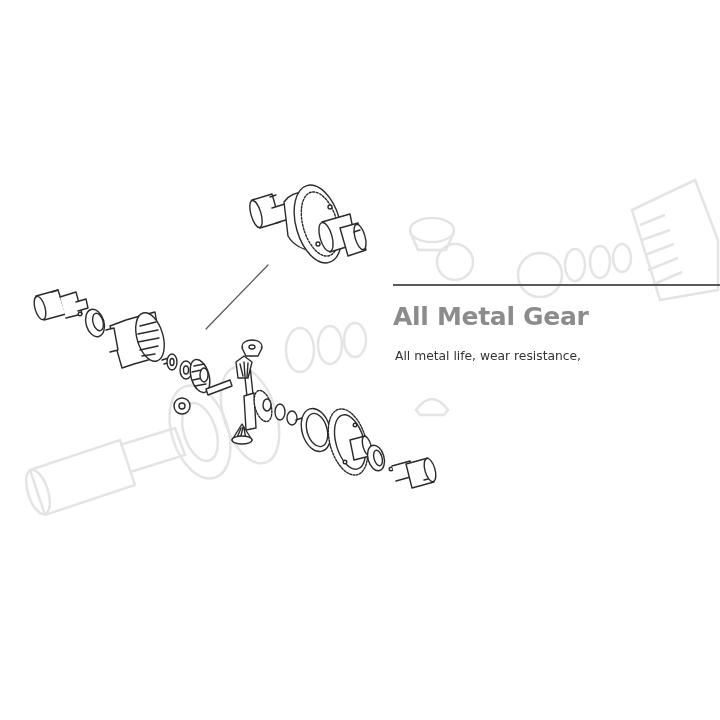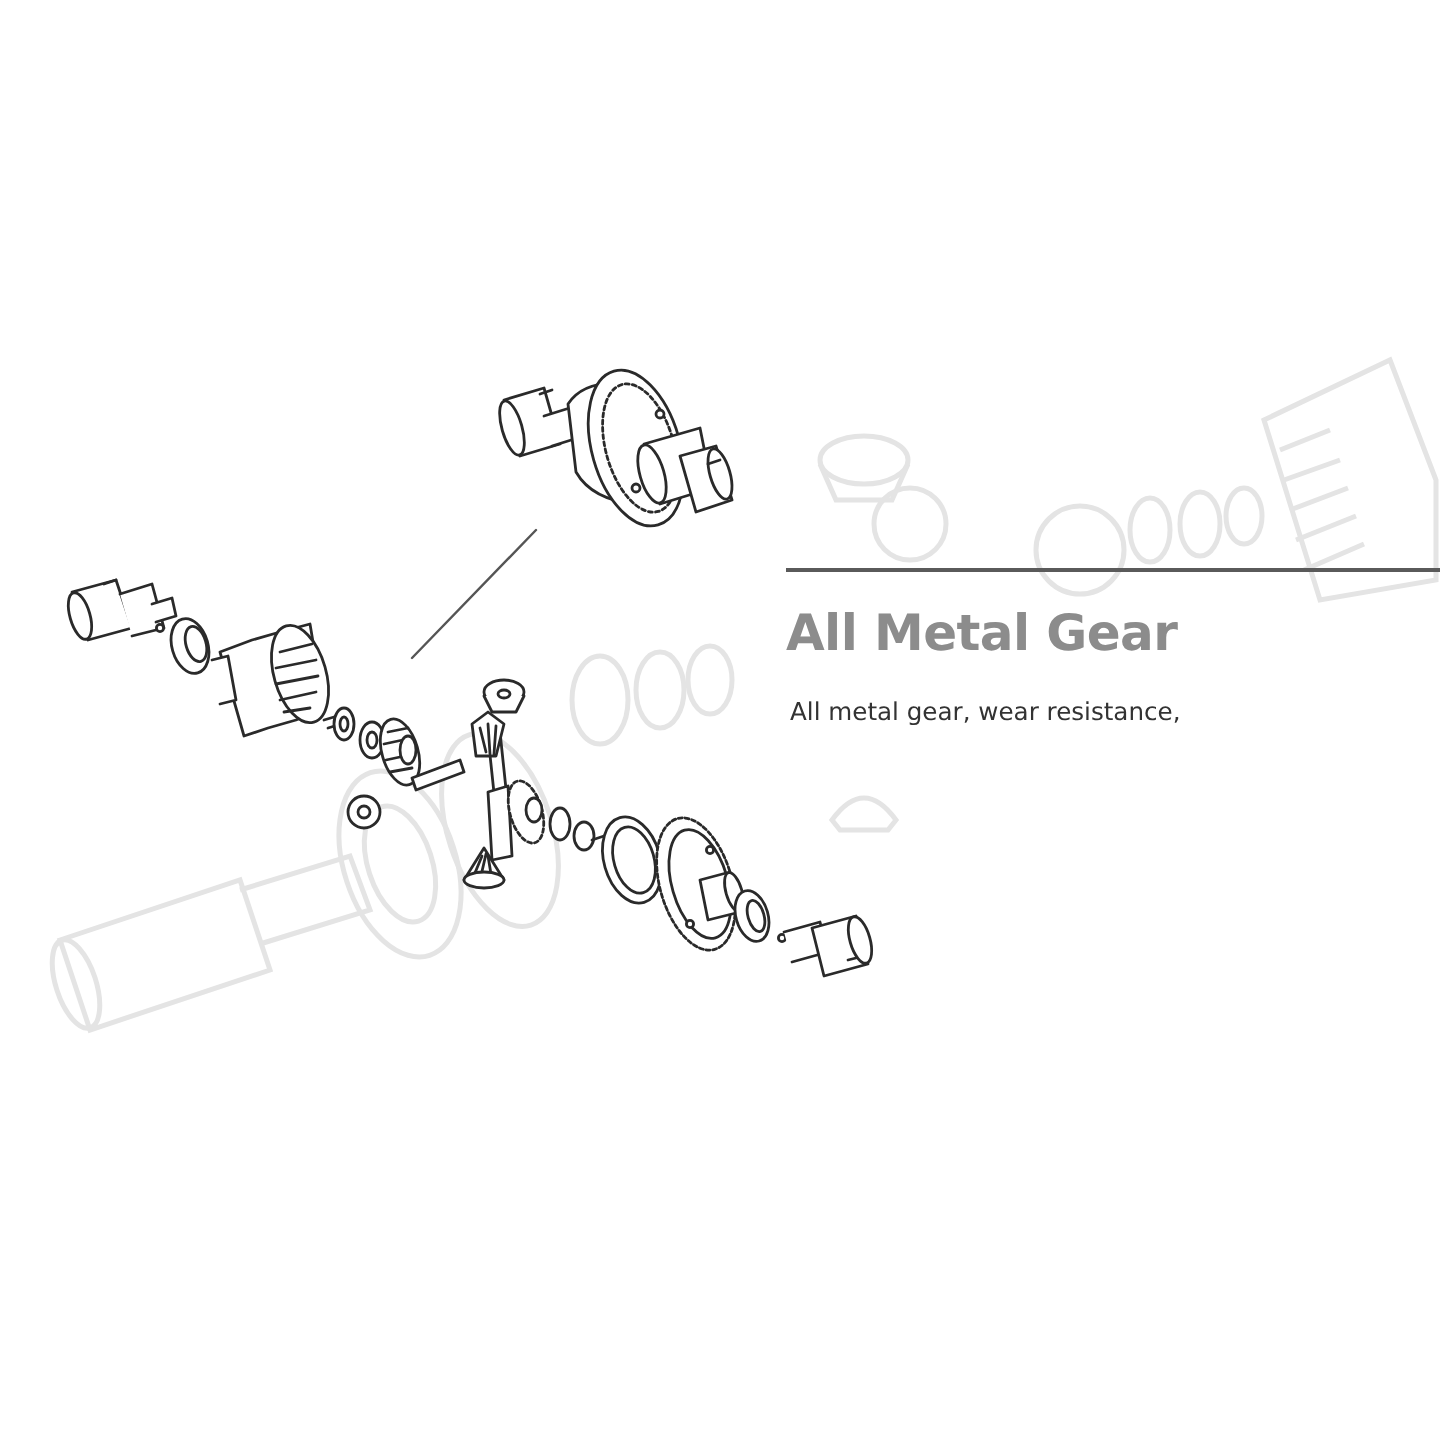--- a/index.html
+++ b/index.html
@@ -175,15 +175,15 @@
       <ellipse cx="430" cy="470" rx="5" ry="12" transform="rotate(-16 430 470)"></ellipse>
       <path d="M424 480 L428 479"></path>
     </g>
   </svg>
 
   <div class="divider"></div>
 
   <div class="title">All Metal Gear</div>
 
   <div class="desc">
-    <span>All metal gear, wear resistance,</span>
+    <span>All metal life, wear resistance,</span>
   </div>
 </div>
 
 </body></html>

